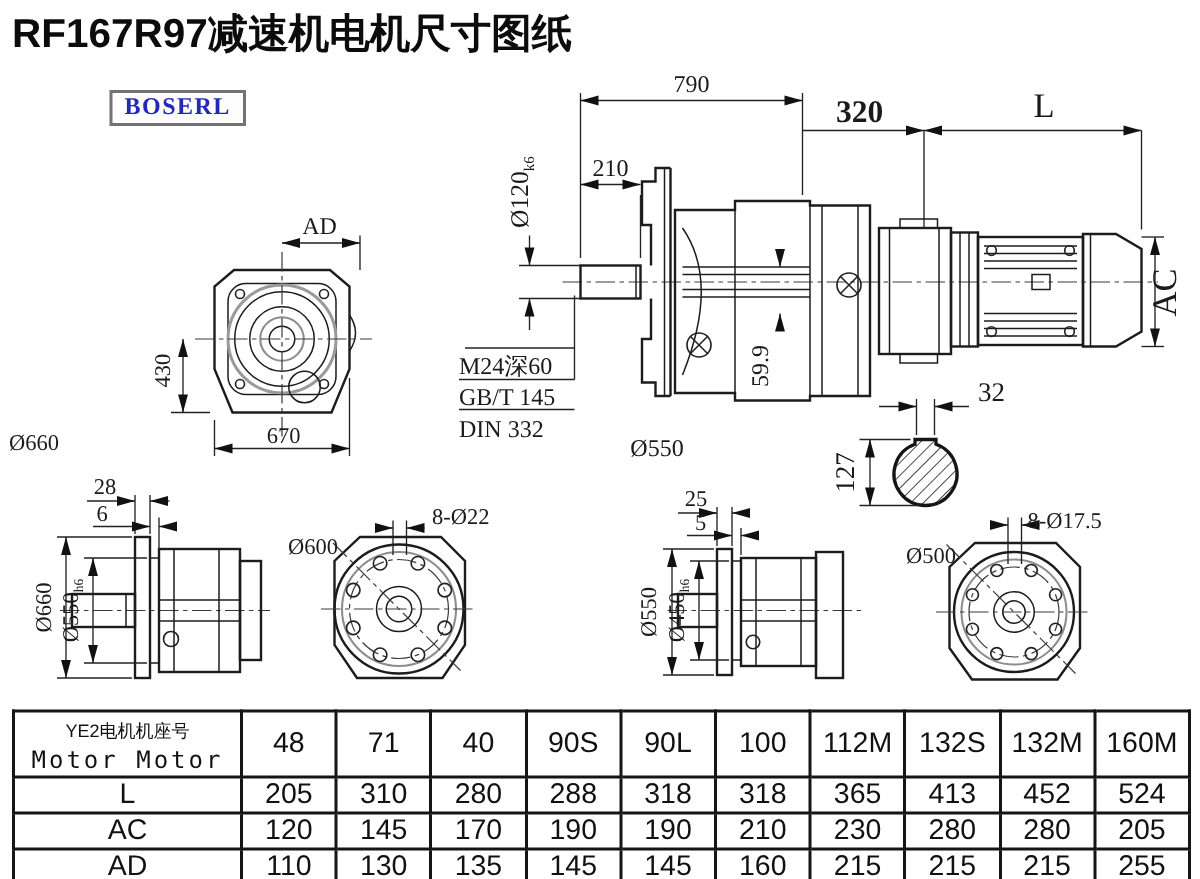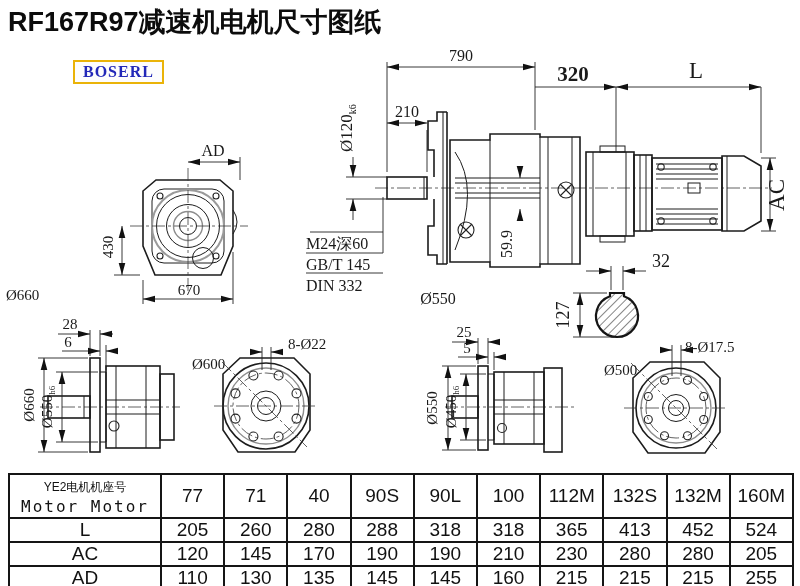--- a/index.html
+++ b/index.html
@@ -1,20 +1,20 @@
 <!DOCTYPE html>
 <html><head>
 <meta charset="utf-8">
 <style>
   html,body{margin:0;padding:0;background:#fff;}
   #stage{position:relative;width:800px;height:586px;background:#fff;overflow:hidden;
          font-family:"Liberation Sans",sans-serif;}
   #title{position:absolute;left:8px;top:4px;font-size:27px;font-weight:bold;color:#0c0c0c;
          letter-spacing:0px;white-space:nowrap;}
-  #logo{position:absolute;left:73px;top:60px;border:2px solid #eab308;background:#fdfdfd;
+  #logo{position:absolute;left:73px;top:60px;border:2px solid #737373;background:#fdfdfd;
         padding:1px 8px;color:#2228b8;font-family:"Liberation Serif",serif;font-weight:bold;
         font-size:16px;letter-spacing:1px;}
   svg{position:absolute;left:0;top:0;}
   svg text{font-family:"Liberation Serif",serif;fill:#1a1a1a;}
   .ol{fill:none;stroke:#1c1c1c;stroke-width:1.6;}
   .ol2{fill:none;stroke:#1c1c1c;stroke-width:1;}
   .gray{fill:none;stroke:#9a9a9a;stroke-width:2;}
   .gray2{fill:none;stroke:#8d8d8d;stroke-width:1.4;}
   .dim{fill:none;stroke:#222;stroke-width:0.9;}
   .cl{fill:none;stroke:#3a3a3a;stroke-width:0.8;stroke-dasharray:13 3 3 3;}
@@ -327,35 +327,35 @@
     <colgroup>
       <col style="width:152px">
         <col span="10" style="width:63.2px">
     </colgroup>
     <tbody>
       <tr class="hd" id="hdr-row">
         <td>
           <div class="hcn">YE2电机机座号</div>
           <div class="hen">Motor Motor</div>
         </td>
-      <td>77</td>
+      <td>48</td>
           <td>71</td>
           <td>40</td>
           <td>90S</td>
           <td>90L</td>
           <td>100</td>
           <td>112M</td>
           <td>132S</td>
           <td>132M</td>
           <td>160M</td>
         </tr>
       <tr id="row-0">
         <td>L</td>
       <td>205</td>
-          <td>260</td>
+          <td>310</td>
           <td>280</td>
           <td>288</td>
           <td>318</td>
           <td>318</td>
           <td>365</td>
           <td>413</td>
           <td>452</td>
           <td>524</td>
         </tr>
       <tr id="row-1">

